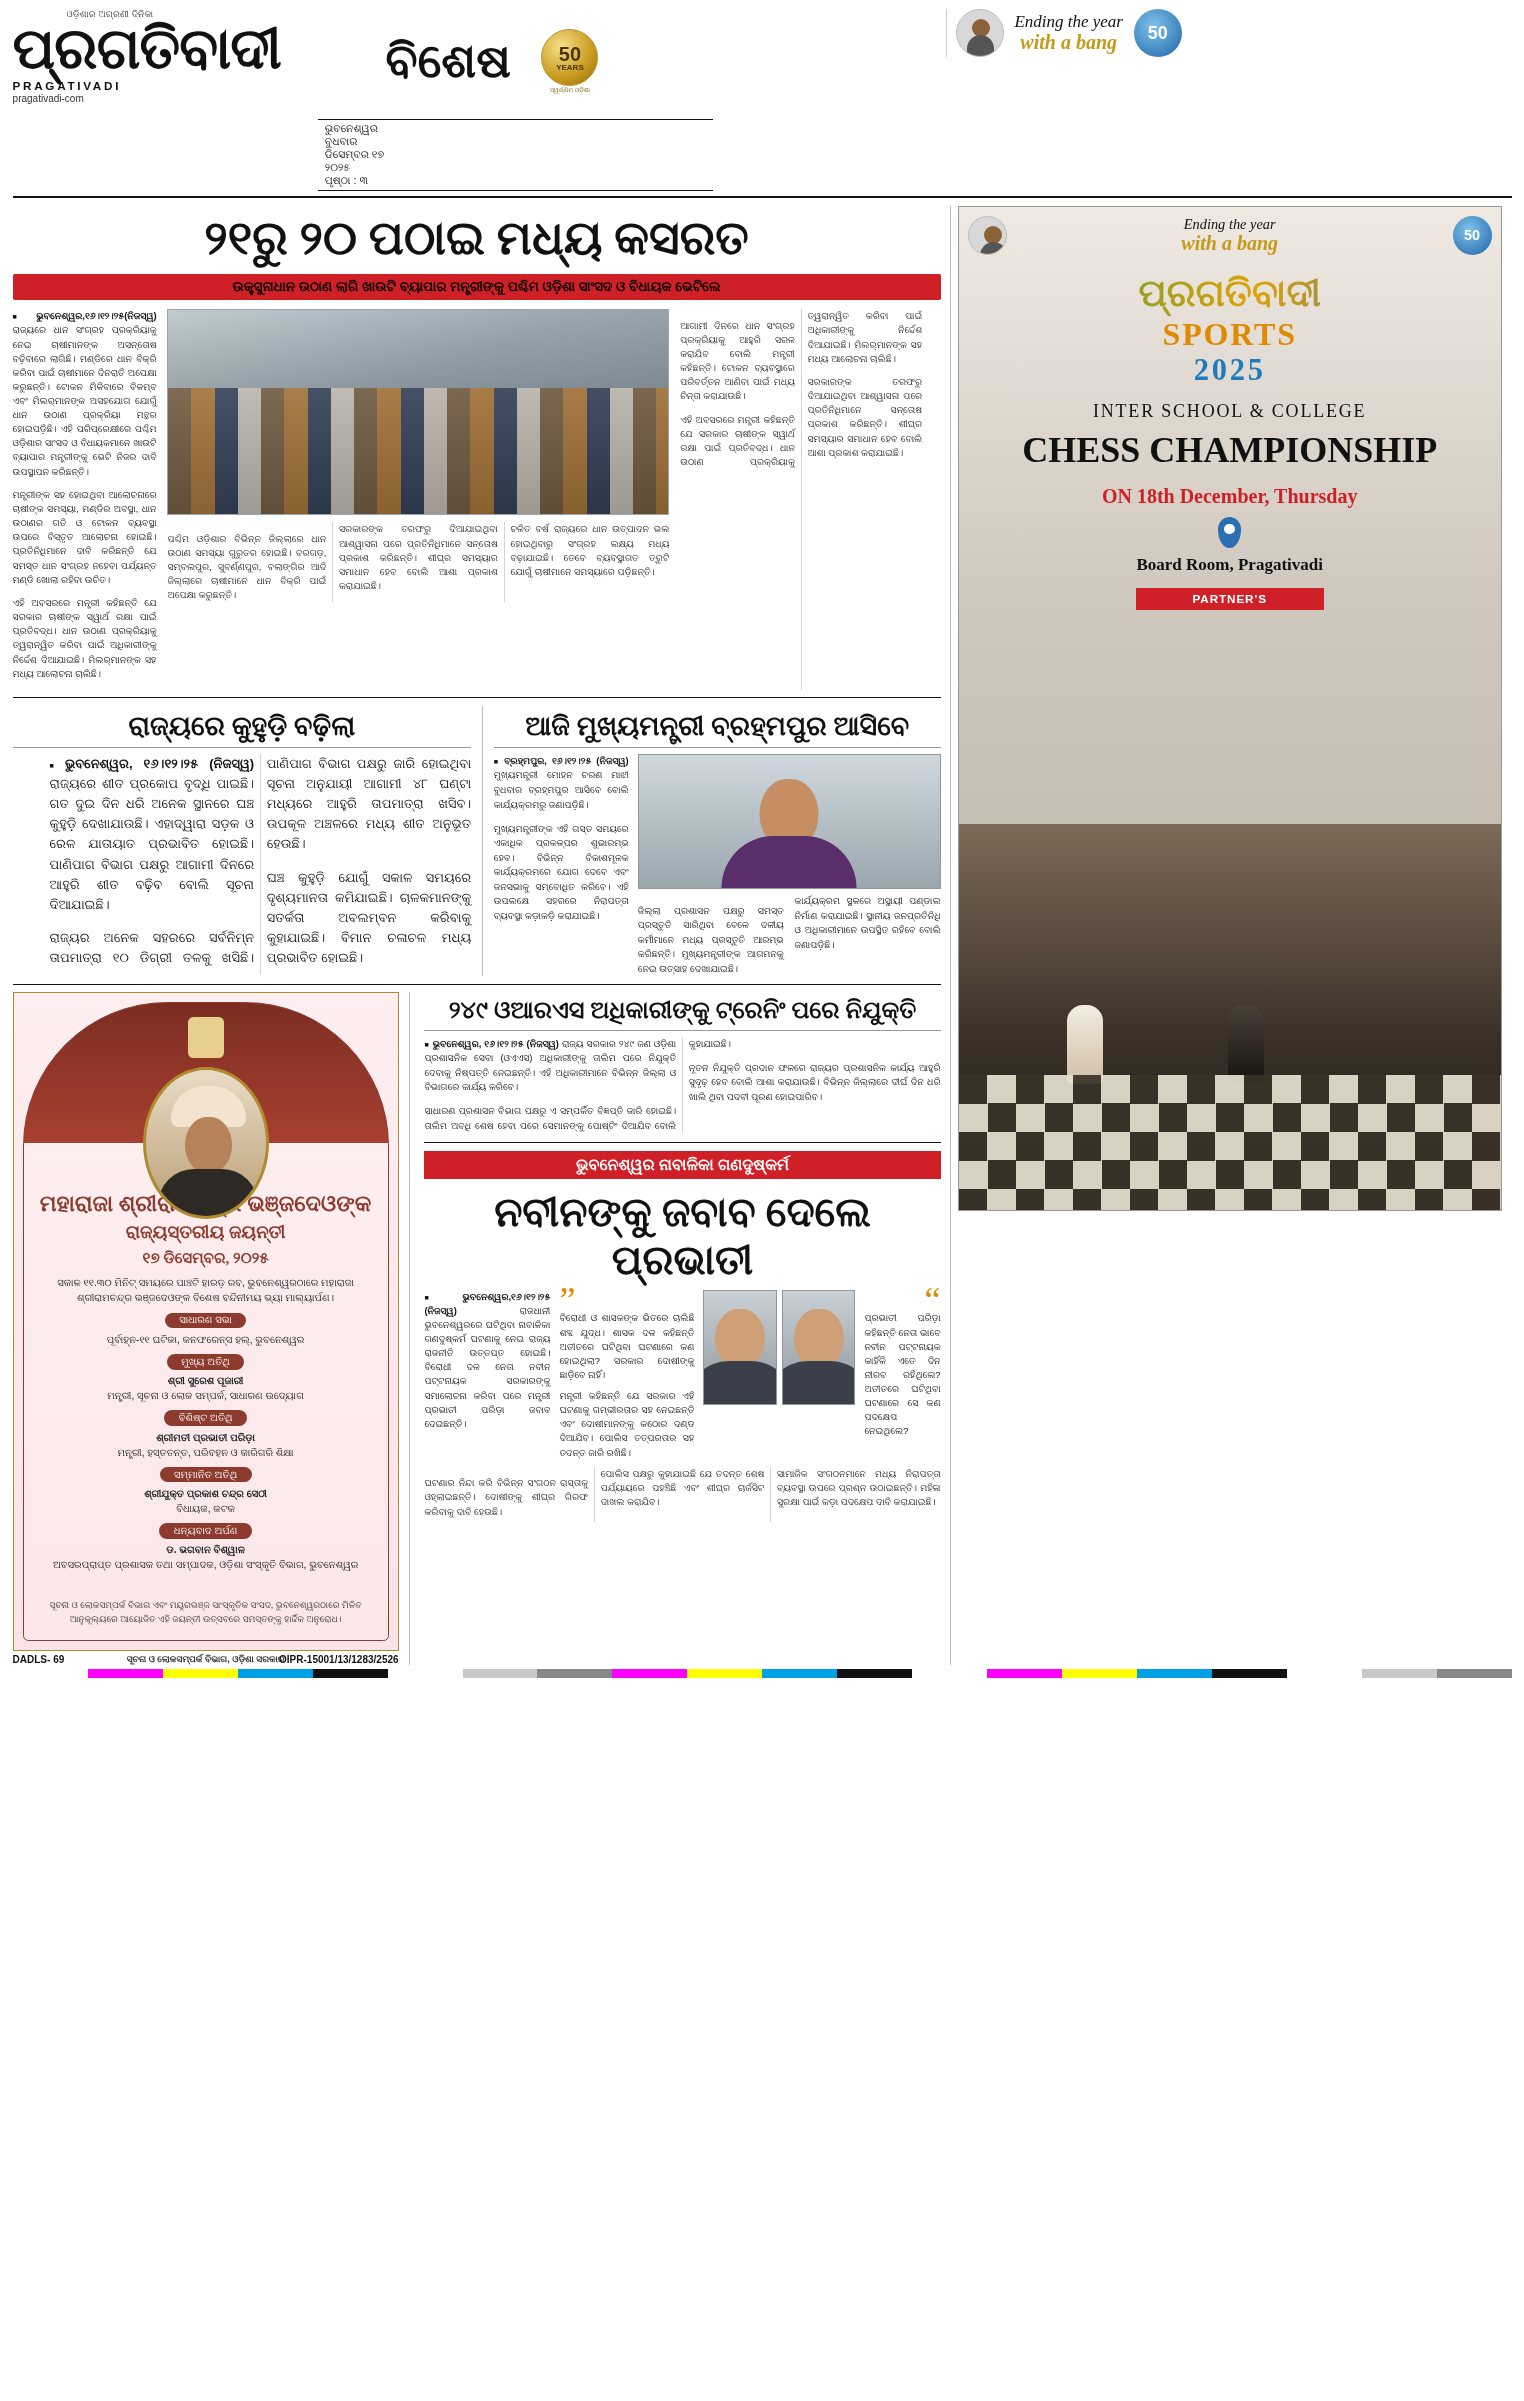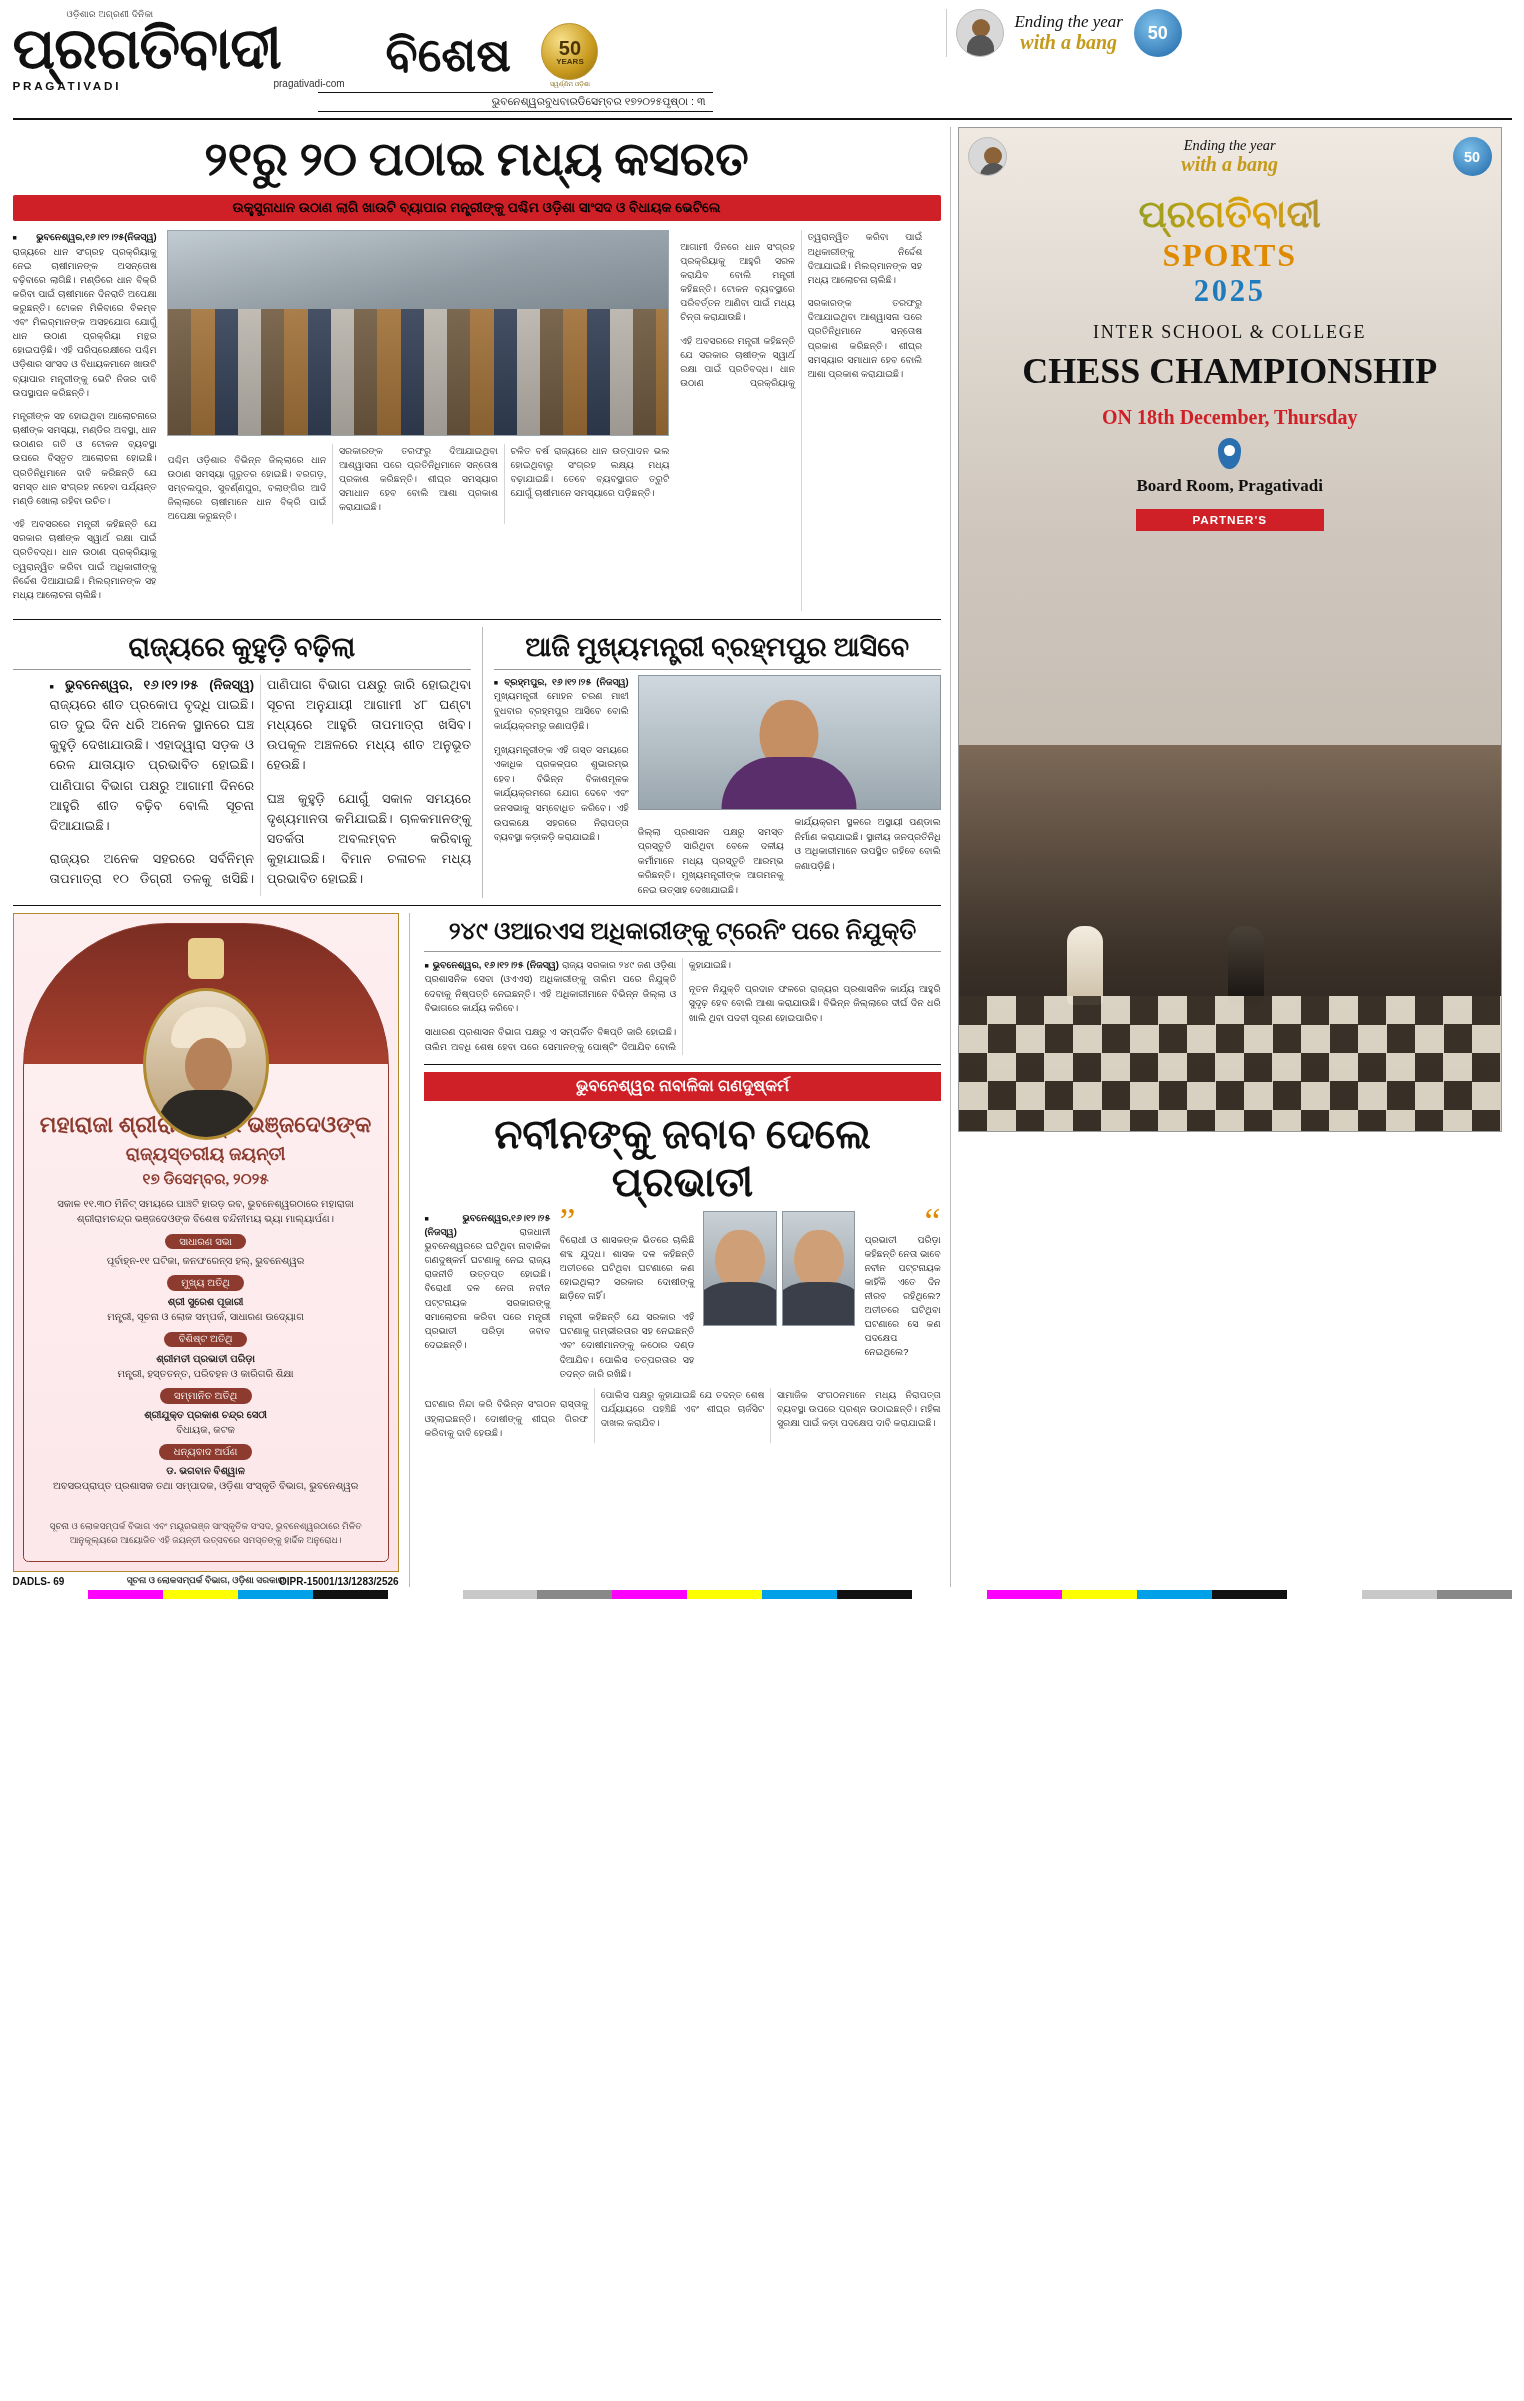--- a/index.html
+++ b/index.html
@@ -23,22 +23,22 @@
   .logo-en { font-size:11.7px; font-weight:700; letter-spacing:2.7px; margin-top:1.8px;}
   .logo-site { font-size:10px; color:#333; margin-top:0.9px;}
   .bisesha { font-family:"Liberation Serif", serif; font-size:47px; font-weight:700; margin-left:23px;}
   .gold-seal { width:57px;height:57px;border-radius:50%;
       background:radial-gradient(circle at 35% 30%, #f7e08a, #c8991d 60%, #8a6b10);
       color:#4a3503; display:flex;flex-direction:column;align-items:center;justify-content:center;
       font-size:8px;font-weight:700;line-height:1.05;border:1.8px solid #b9912a; text-align:center;}
   .gold-seal .num{font-size:20px;line-height:1;}
   .seal-wrap{ display:flex; flex-direction:column; align-items:center; margin-left:12.6px;}
   .seal-cap{font-size:6.3px;color:#7a5e00;}
-  .mast-meta { margin-top:0; border-top:0.9px solid #111;border-bottom:0.9px solid #111; display:flex; justify-content:flex-end;
-      font-size:10.8px; padding:2.7px 7.2px; width:395px; margin-left:305px;}
+  .mast-meta { margin-top:15px; border-top:0.9px solid #111;border-bottom:0.9px solid #111; display:flex; justify-content:flex-end;
+      font-size:10.8px; padding:2.7px 7.2px; width:395px; margin-left:305px;flex-direction:column;}
   .mast-right { flex:1; border-left:0.9px solid #ccc; padding-left:9px; }
   .ending-box { display:flex;align-items:center; gap:10.8px; }
   .ending-txt{ font-family:"Liberation Serif", serif; font-style:italic; font-size:17px; text-align:center; line-height:1.15;}
   .ending-txt b{ color:#c59a1a; font-size:20px;}
   .avatar-circle{width:48px;height:48px;border-radius:50%;background:#d8d8d8;border:1.8px solid #bbb; overflow:hidden; position:relative;}
   .avatar-circle:after{content:"";position:absolute;left:10.8px;top:25px;width:27px;height:27px;border-radius:50% 50% 0 0;background:#555;}
   .avatar-circle:before{content:"";position:absolute;left:15.2px;top:9px;width:18px;height:18px;border-radius:50%;background:#8c6239;}
   .blue50{width:48px;height:48px;border-radius:50%;background:radial-gradient(circle at 40% 35%,#7fc1ea,#1c66a8);
     color:#fff;display:flex;align-items:center;justify-content:center;font-size:18px;font-weight:700;}
 
@@ -131,21 +131,21 @@
 <body>
 
 <div class="page">
 
   <div class="masthead">
     <div class="mast-left">
       <div class="mast-top-line">ଓଡ଼ିଶାର ଅଗ୍ରଣୀ ଦିନିକା</div>
       <div class="mast-title-row">
         <div>
           <div class="logo-od">ପ୍ରଗତିବାଦୀ</div>
-          <div style="display:flex;justify-content:space-between;width:332px;">
+          <div style="display:flex;justify-content:space-between;width:332px;flex-direction:column;">
             <div class="logo-en">PRAGATIVADI</div>
             <div class="logo-site">pragativadi-com</div>
           </div>
         </div>
         <div class="bisesha">ବିଶେଷ</div>
         <div class="seal-wrap">
           <div class="gold-seal">
             <span class="num">50</span>
             <span>YEARS</span>
           </div>

